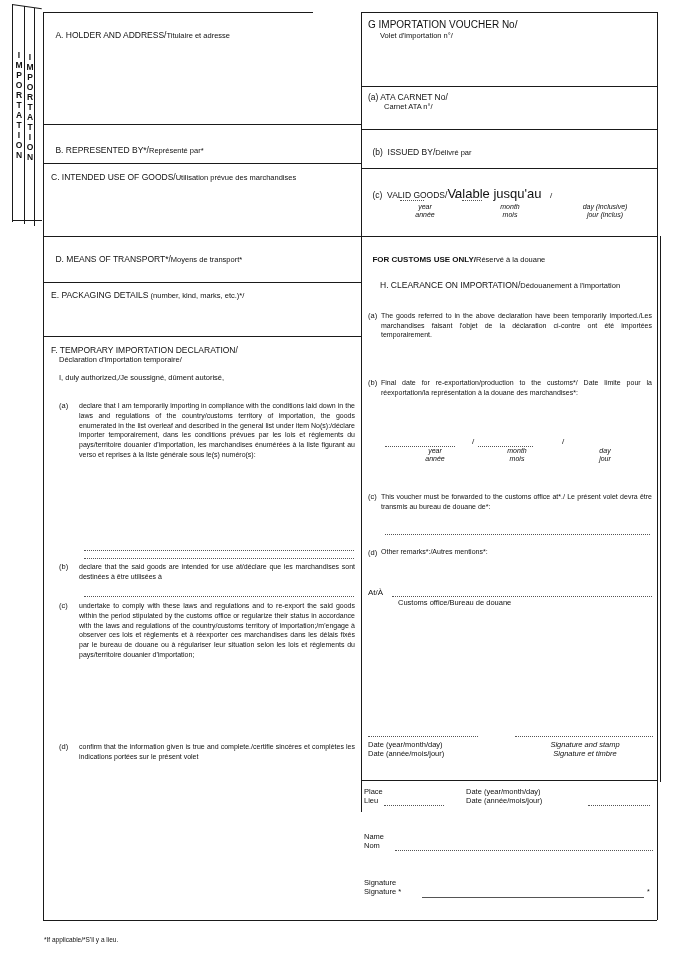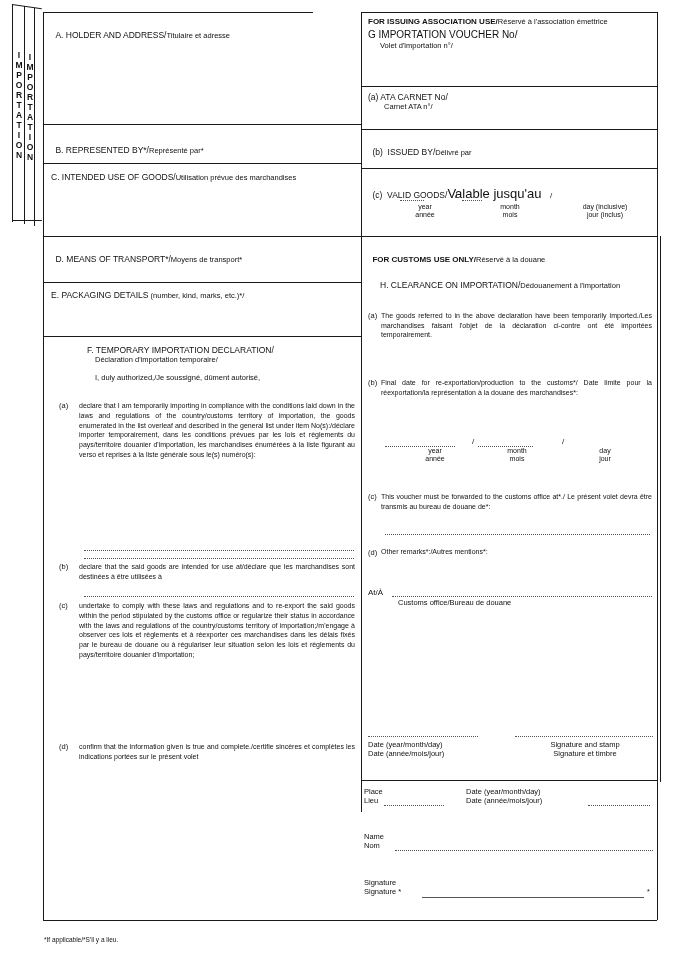--- a/index.html
+++ b/index.html
@@ -7,21 +7,21 @@
          font-family: "Liberation Sans", sans-serif; color: #111; font-size: 8px; line-height: 1.2; }
   .abs { position: absolute; }
   .line-h { position: absolute; height: 0; border-top: 1.5px solid #1a1a1a; }
   .line-v { position: absolute; width: 0; border-left: 1.5px solid #1a1a1a; }
   .bold { font-weight: bold; }
   .txt { position: absolute; white-space: pre; }
   .para { position: absolute; text-align: justify; }
   .tabcol { position: absolute; width: 14px; display: flex; flex-direction: column; align-items: center;
             font-weight: bold; font-size: 8.5px; line-height: 10px; }
   .dots { position: absolute; border-bottom: 1px dotted #555; height: 0; }
-  .center { text-align: center; }
+  .center { text-align: center; font-style: italic; }
   .field { position: absolute; }
 </style>
 </head>
 <body>
 
 <div class="line-v" style="left:12px; top:4px; height:218px;"></div>
 <div class="line-v" style="left:24px; top:6px; height:218px;"></div>
 <div class="line-v" style="left:34px; top:8px; height:218px;"></div>
 <div class="line-h" style="left:12px; top:4px; width:30px; transform:rotate(8deg); transform-origin:left;"></div>
 <div class="line-h" style="left:12px; top:220px; width:30px;"></div>
@@ -90,21 +90,21 @@
 <div class="txt" style="left:51px; top:244px;">
   <span style="font-size:8.5px;">D. MEANS OF TRANSPORT*/</span><span style="font-size:7.5px;margin-top:28px;">Moyens de transport*</span>
 </div>
 <div class="field" style="left:48px; top:258px; width:308px; height:20px;"></div>
 
 <div class="abs" style="left:51px; top:290px; width:304px;">
   <div><span style="font-size:8.5px;">E. PACKAGING DETAILS</span><span style="font-size:7.5px;"> (number, kind, marks, etc.)*/</span></div>
 </div>
 <div class="field" style="left:48px; top:316px; width:308px; height:16px;"></div>
 
-<div class="abs" style="left:51px; top:345px; width:304px;margin-left:36px;">
+<div class="abs" style="left:51px; top:345px; width:304px;">
   <div style="font-size:8.5px;">F. TEMPORARY IMPORTATION DECLARATION/</div>
   <div style="padding-left:8px; font-size:7.5px;">Déclaration d'importation temporaire/</div>
   <div style="padding-left:8px; font-size:7.5px; margin-top:9px;">I, duly authorized,/Je soussigné, dûment autorisé,</div>
 </div>
 
 <div class="abs" style="left:59px; top:401px; width:296px;">
   <span class="abs" style="left:0; top:0; font-size:7.5px;">(a)</span>
   <div class="para" style="left:20px; width:276px; font-size:7px; line-height:9.8px;">declare that I am temporarily importing in compliance with the conditions laid down in the laws and regulations of the country/customs territory of importation, the goods enumerated in the list overleaf and described in the general list under item No(s):/déclare importer temporairement, dans les conditions prévues par les lois et règlements du pays/territoire douanier d'importation, les marchandises énumérées à la liste figurant au verso et reprises à la liste générale sous le(s) numéro(s):</div>
 </div>
 <div class="dots" style="left:84px; top:550px; width:270px;"></div>
@@ -120,21 +120,20 @@
   <span class="abs" style="left:0; top:0; font-size:7.5px;">(c)</span>
   <div class="para" style="left:20px; width:276px; font-size:7px; line-height:9.8px;">undertake to comply with these laws and regulations and to re-export the said goods within the period stipulated by the customs office or regularize their status in accordance with the laws and regulations of the country/customs territory of importation;/m'engage à observer ces lois et règlements et à réexporter ces marchandises dans les délais fixés par le bureau de douane ou à régulariser leur situation selon les lois et règlements du pays/territoire douanier d'importation;</div>
 </div>
 
 <div class="abs" style="left:59px; top:742px; width:296px;">
   <span class="abs" style="left:0; top:0; font-size:7.5px;">(d)</span>
   <div class="para" style="left:20px; width:276px; font-size:7px; line-height:9.8px;">confirm that the information given is true and complete./certifie sincères et complètes les indications portées sur le présent volet</div>
 </div>
 
 <div class="abs" style="left:368px; top:17px; width:285px;">
-  <div style="font-size:8px;"><span class="bold">FOR ISSUING ASSOCIATION USE/</span><span style="font-size:7.5px;">Réservé à l'association émettrice</span></div>
   <div style="font-size:10px; margin-top:2px;">G  IMPORTATION VOUCHER No/</div>
   <div style="font-size:7.5px; padding-left:12px;">Volet d'importation n°/</div>
 </div>
 <div class="field" style="left:366px; top:64px; width:288px; height:18px;"></div>
 
 <div class="abs" style="left:368px; top:92px; width:285px;">
   <div style="font-size:8.5px;">(a)  ATA CARNET No/</div>
   <div style="font-size:7.5px; padding-left:16px;">Carnet ATA n°/</div>
 </div>
 <div class="field" style="left:366px; top:116px; width:288px; height:10px;"></div>

